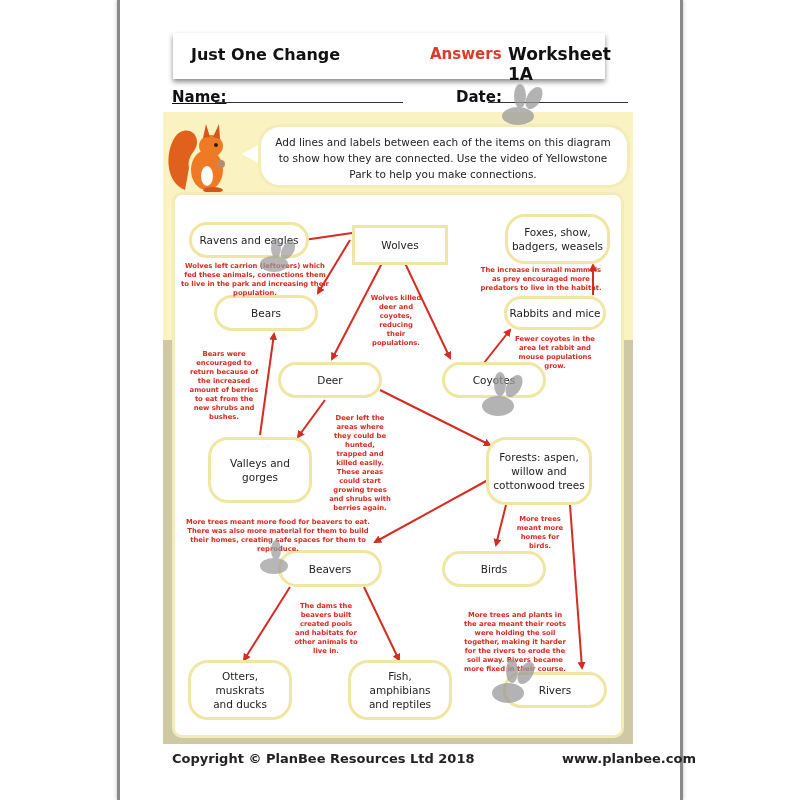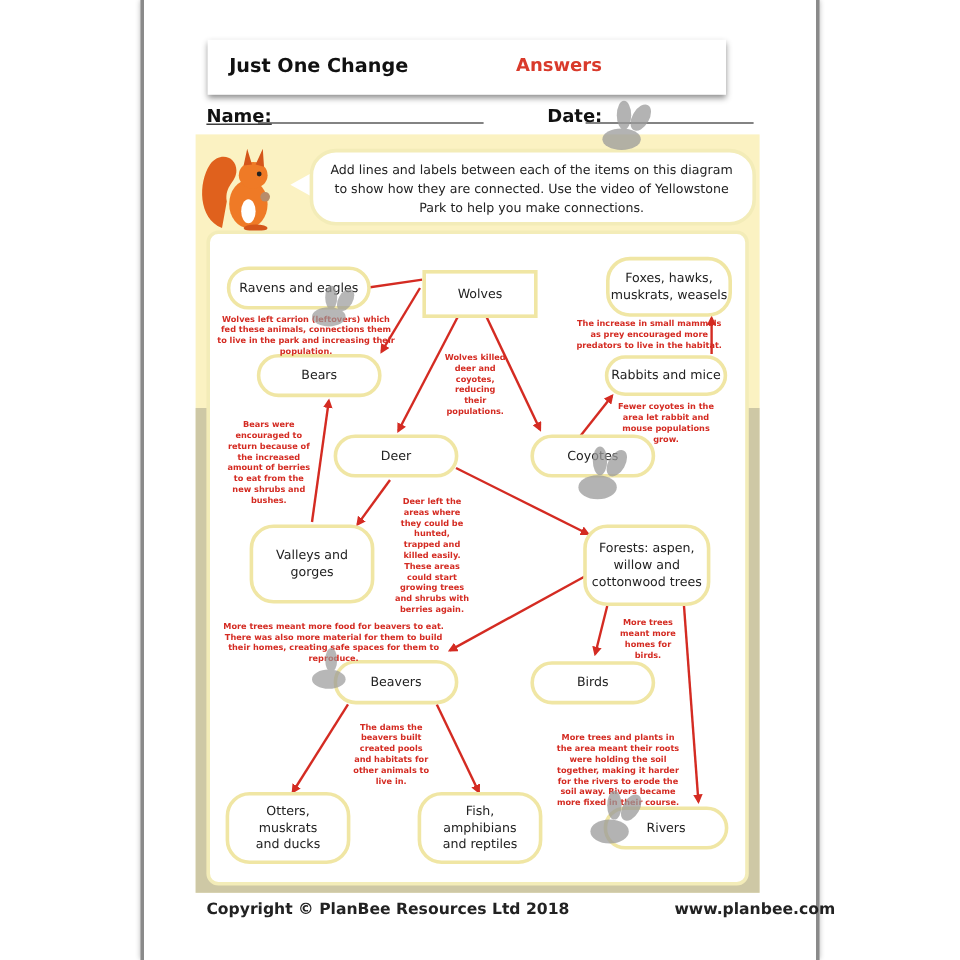--- a/index.html
+++ b/index.html
@@ -25,20 +25,21 @@
   .bee{position:absolute;}
 </style>
 </head>
 <body>
 
 <div class="page"></div>
 
 <div class="title-bar">
   <span class="title-left">Just One Change</span>
   <span class="title-answers">Answers</span>
+  <span class="title-right">Worksheet 1A</span>
 </div>
 
 <span class="name-row" style="left:172px;text-decoration:underline;">Name:</span>
 <div class="line" style="left:215px;top:102px;width:188px;"></div>
 <span class="name-row" style="left:456px;">Date:</span>
 <div class="line" style="left:488px;top:102px;width:140px;"></div>
 
 <div class="yellow-panel"></div>
 <div class="grey-band"></div>
 
@@ -78,21 +79,21 @@
     <line x1="488" y1="480" x2="375" y2="542"></line>
     <line x1="506" y1="505" x2="496" y2="545"></line>
     <line x1="570" y1="505" x2="582" y2="668"></line>
     <line x1="290" y1="587" x2="244" y2="660"></line>
     <line x1="364" y1="587" x2="399" y2="660"></line>
   </g>
 </svg>
 
 <div class="node rect" style="left:352px;top:201px;width:96px;height:40px;">Wolves</div>
 <div class="node" style="left:189px;top:222px;width:120px;height:36px;">Ravens and eagles</div>
-<div class="node" style="left:505px;top:214px;width:105px;height:50px;">Foxes, hawks, muskrats, weasels</div>
+<div class="node" style="left:505px;top:214px;width:105px;height:50px;">Foxes, show, badgers, weasels</div>
 <div class="node" style="left:214px;top:295px;width:104px;height:36px;">Bears</div>
 <div class="node" style="left:504px;top:296px;width:102px;height:34px;">Rabbits and mice</div>
 <div class="node" style="left:278px;top:362px;width:104px;height:36px;">Deer</div>
 <div class="node" style="left:442px;top:362px;width:104px;height:36px;">Coyotes</div>
 <div class="node" style="left:208px;top:437px;width:104px;height:66px;">Valleys and gorges</div>
 <div class="node" style="left:486px;top:437px;width:106px;height:68px;padding:0 4px;">Forests: aspen, willow and cottonwood trees</div>
 <div class="node" style="left:278px;top:550px;width:104px;height:37px;">Beavers</div>
 <div class="node" style="left:442px;top:551px;width:104px;height:36px;">Birds</div>
 <div class="node" style="left:188px;top:660px;width:104px;height:60px;padding:0 22px;">Otters, muskrats and ducks</div>
 <div class="node" style="left:348px;top:660px;width:104px;height:60px;padding:0 8px;">Fish, amphibians and reptiles</div>

